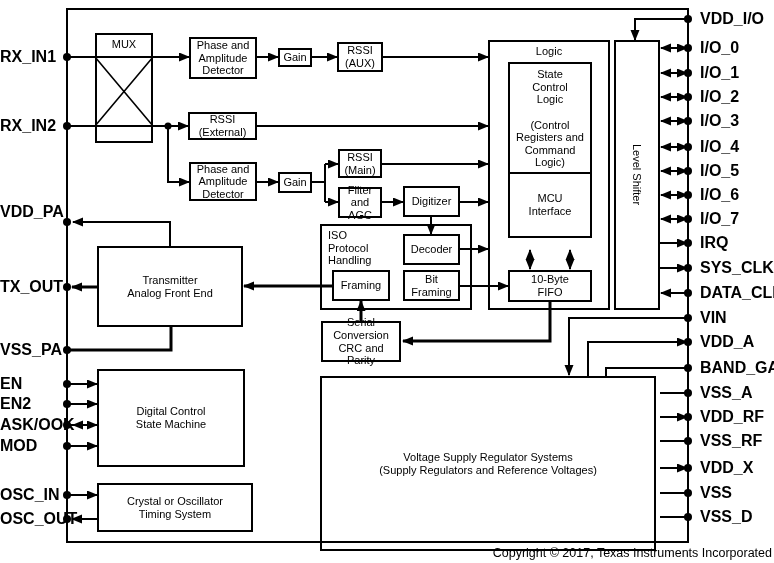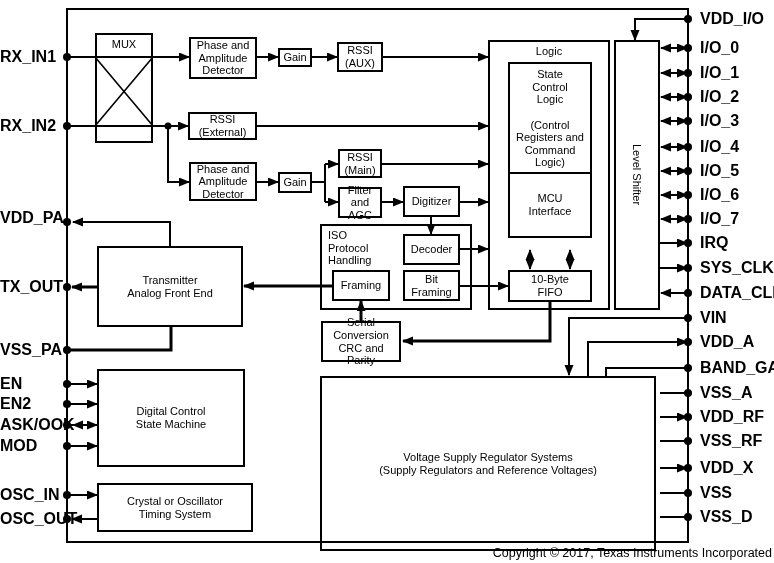--- a/index.html
+++ b/index.html
@@ -185,21 +185,21 @@
         <circle class="dot" cx="688" cy="441" r="4"></circle>
       <circle class="dot" cx="688" cy="468" r="4"></circle>
         <circle class="dot" cx="688" cy="493" r="4"></circle>
       <circle class="dot" cx="688" cy="517" r="4"></circle>
       <circle class="dot" cx="168" cy="126" r="3.5"></circle>
     </g>
   </svg>
 
   <div class="pin l" style="top:49px">RX_IN1</div>
   <div class="pin l" style="top:118px">RX_IN2</div>
-  <div class="pin l" style="top:210px">VDD_PA</div>
+  <div class="pin l" style="top:204px">VDD_PA</div>
   <div class="pin l" style="top:279px">TX_OUT</div>
   <div class="pin l" style="top:342px">VSS_PA</div>
   <div class="pin l" style="top:376px">EN</div>
   <div class="pin l" style="top:396px">EN2</div>
   <div class="pin l" style="top:417px">ASK/OOK</div>
   <div class="pin l" style="top:438px">MOD</div>
   <div class="pin l" style="top:487px">OSC_IN</div>
   <div class="pin l" style="top:511px">OSC_OUT</div>
 
   <div class="pin r" style="top:11px">VDD_I/O</div>

